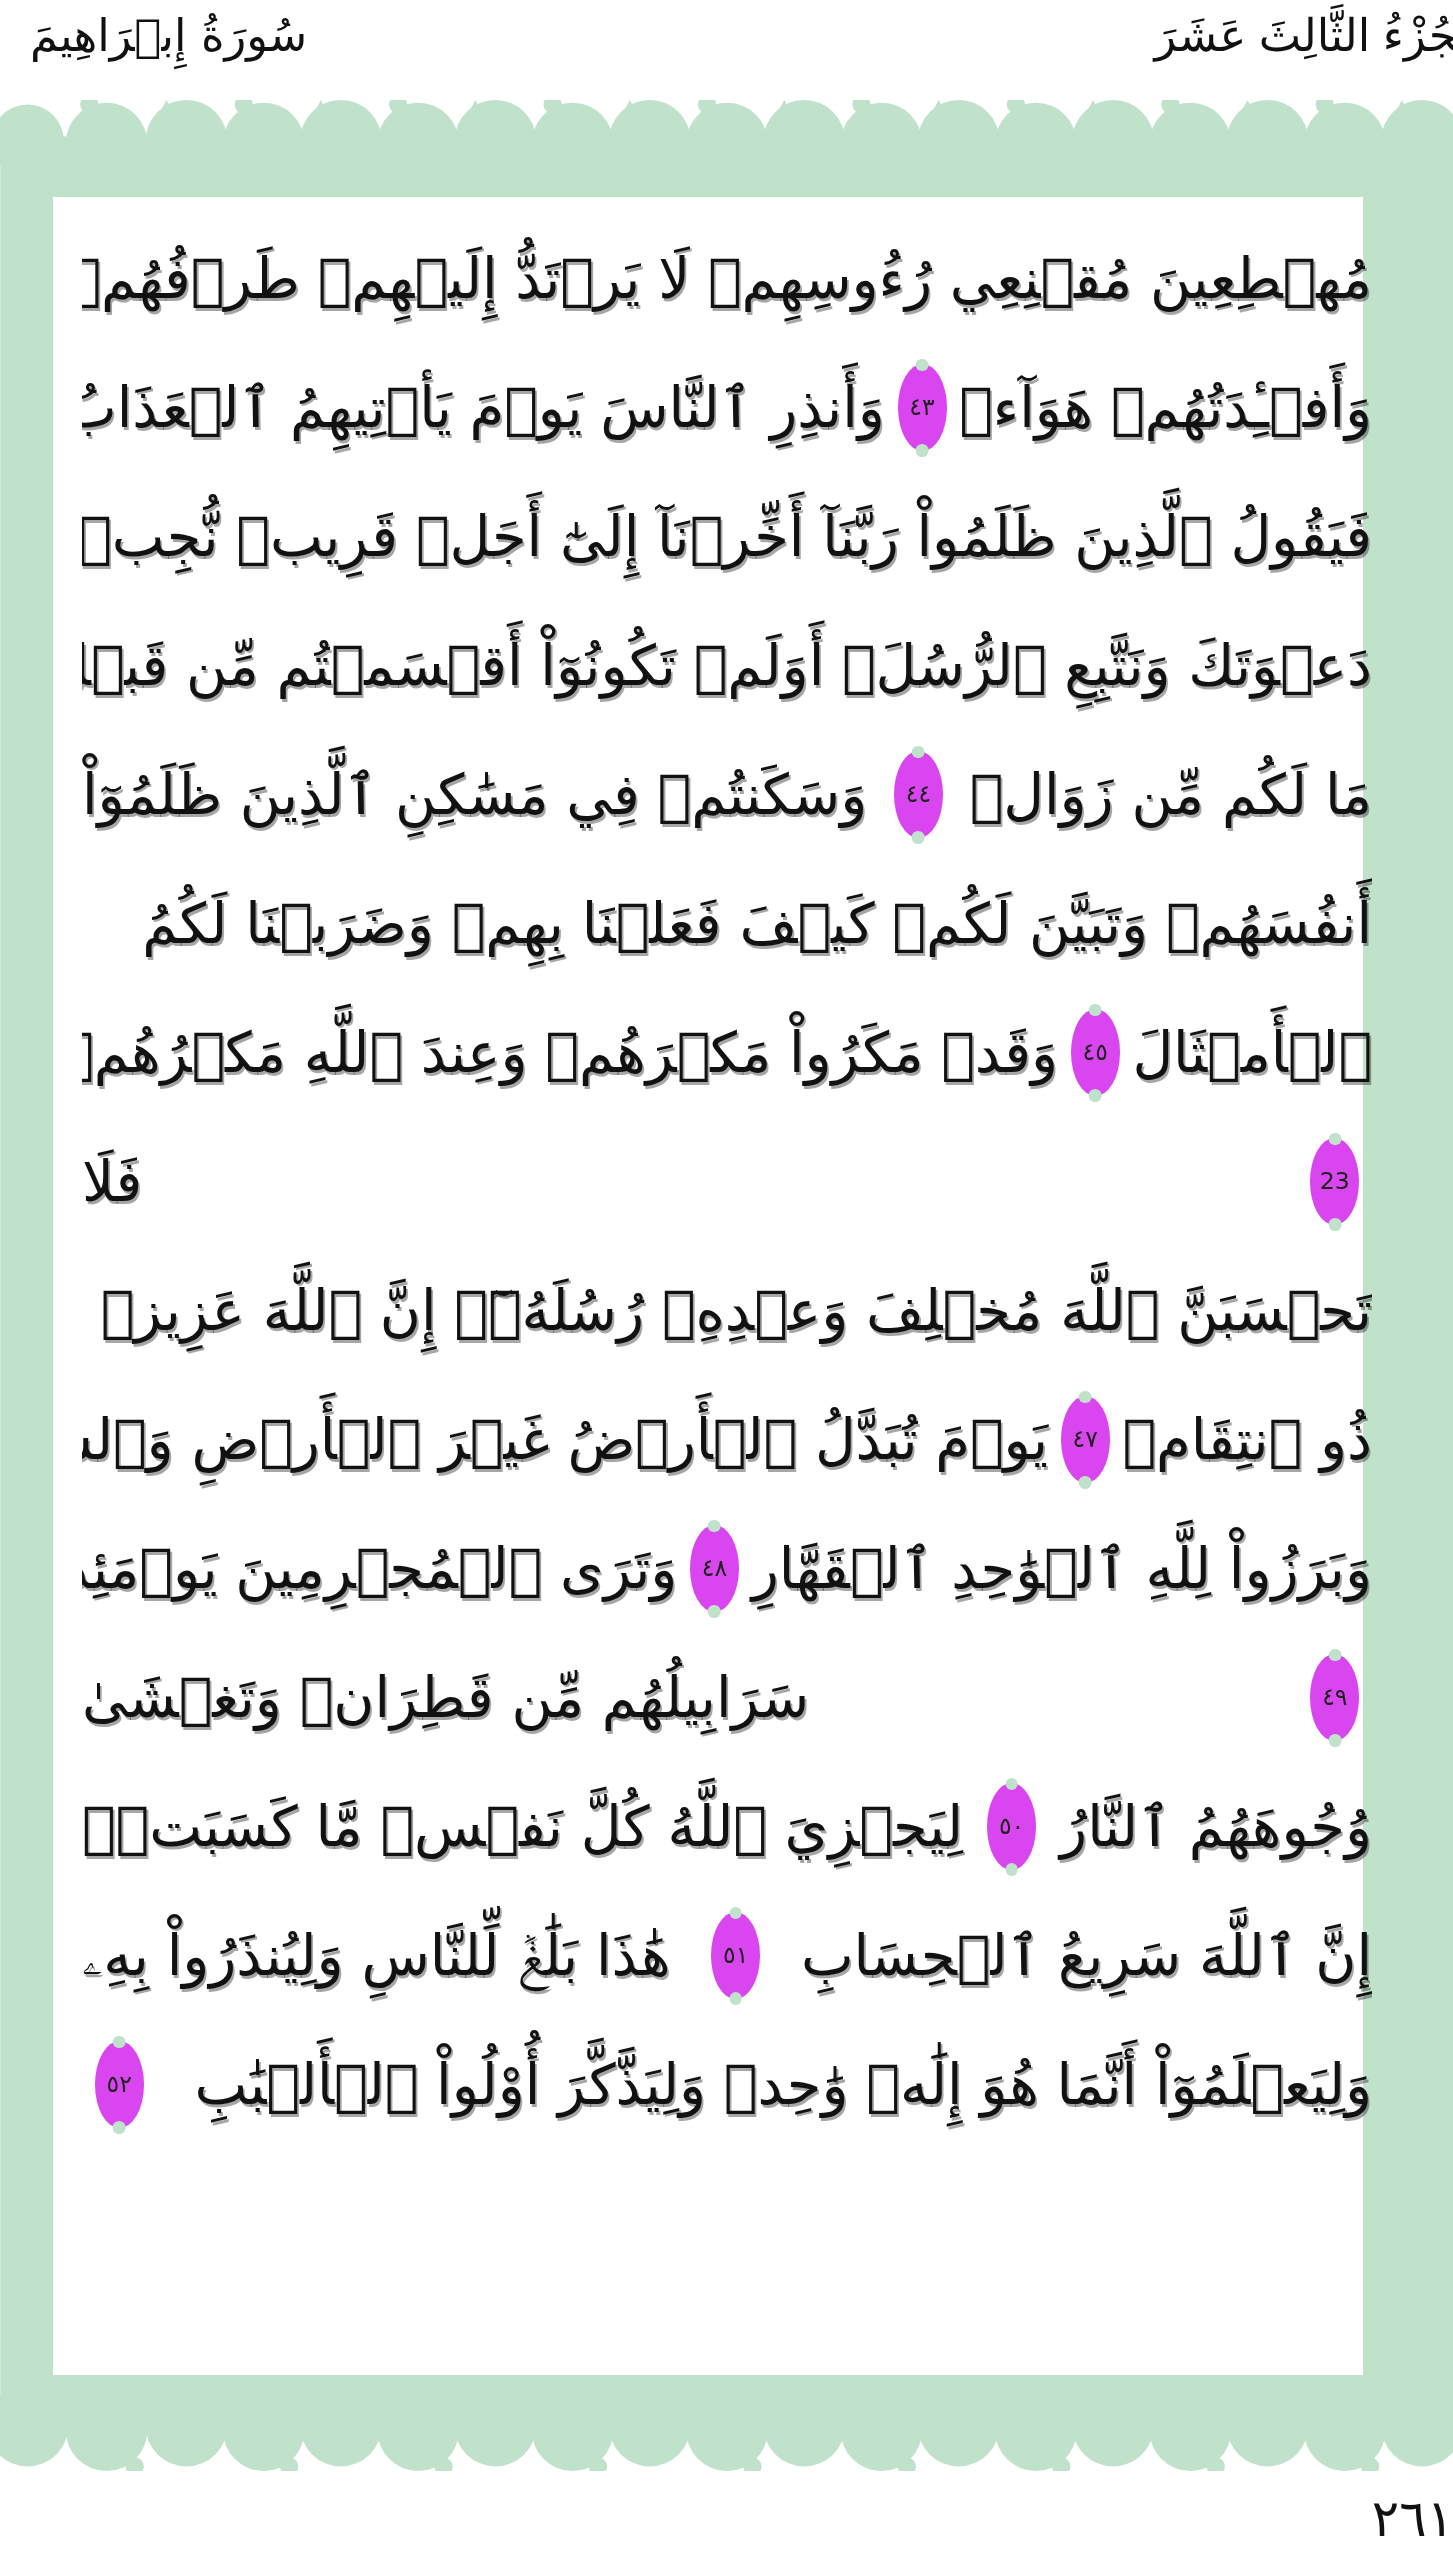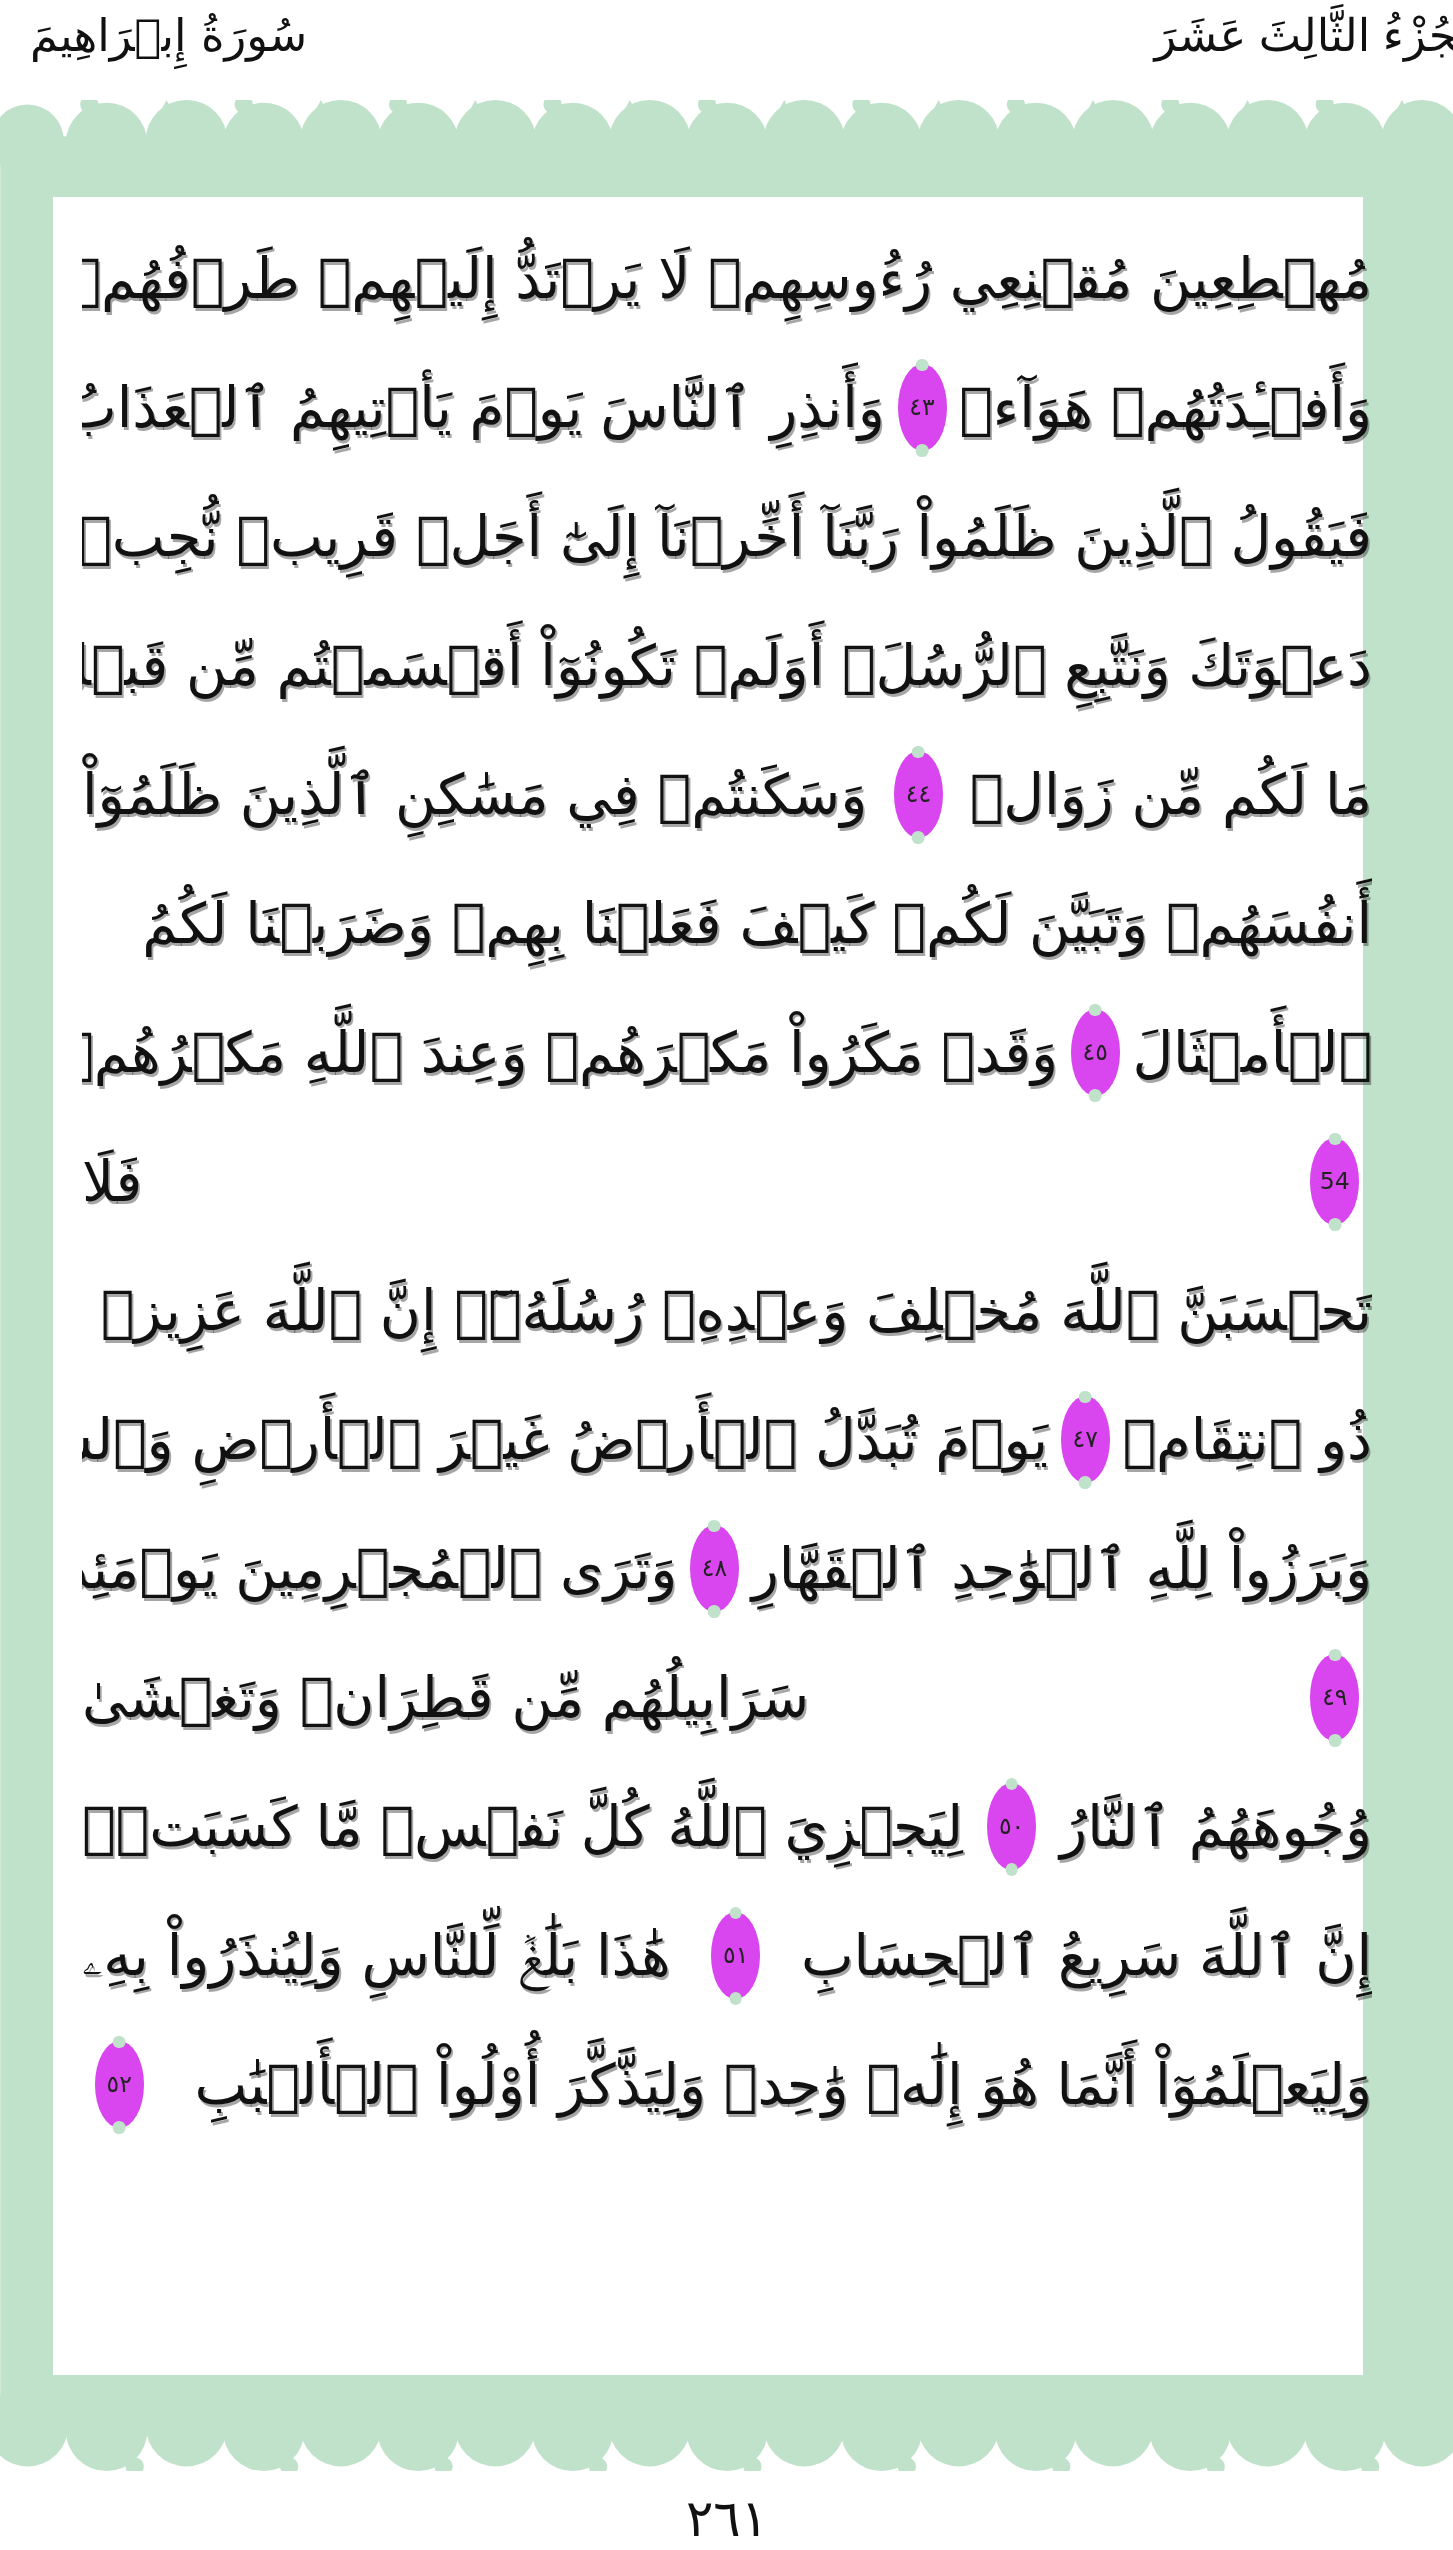--- a/index.html
+++ b/index.html
@@ -42,21 +42,21 @@
     background:#d946ef; color:#222; font-size:23.6px; text-shadow:none;
     margin:0 12.7px; flex:0 0 auto; position:relative;
   }
   .marker::before, .marker::after {
     content:""; position:absolute; left:50%; width:12.7px; height:12.7px; background:#c0e2ca;
     border-radius:50%; transform:translateX(-50%);
   }
   .marker::before { top:-5.5px; }
   .marker::after { bottom:-5.5px; }
   .page-number {
-    position:absolute; left:0; width:1454px; top:2489px; text-align:center;
+    position:absolute; left:0; width:1454px; top:2489px; 
     font-size:51px; color:#111; direction:rtl;
   }
 </style>
 </head>
 <body>
 
 <div class="header">
   <div class="header-left">سُورَةُ إِبۡرَاهِيمَ</div>
   <div class="header-right">الجُزْءُ الثَّالِثَ عَشَرَ</div>
 </div>
@@ -167,21 +167,21 @@
   </div>
   <div class="line">
     <span class="seg">أَنفُسَهُمۡ وَتَبَيَّنَ لَكُمۡ كَيۡفَ فَعَلۡنَا بِهِمۡ وَضَرَبۡنَا لَكُمُ</span>
   </div>
   <div class="line">
     <span class="seg">ٱلۡأَمۡثَالَ</span>
     <span class="marker">٤٥</span>
     <span class="seg">وَقَدۡ مَكَرُواْ مَكۡرَهُمۡ وَعِندَ ٱللَّهِ مَكۡرُهُمۡ</span>
   </div>
   <div class="line">
-    <span class="marker">54</span>
+    <span class="marker">23</span>
     <span class="seg">فَلَا</span>
   </div>
   <div class="line">
     <span class="seg">تَحۡسَبَنَّ ٱللَّهَ مُخۡلِفَ وَعۡدِهِۦ رُسُلَهُۥٓۚ إِنَّ ٱللَّهَ عَزِيزٞ</span>
   </div>
   <div class="line">
     <span class="seg">ذُو ٱنتِقَامٖ</span>
     <span class="marker">٤٧</span>
     <span class="seg">يَوۡمَ تُبَدَّلُ ٱلۡأَرۡضُ غَيۡرَ ٱلۡأَرۡضِ وَٱلسَّمَٰوَٰتُۖ</span>
   </div>

